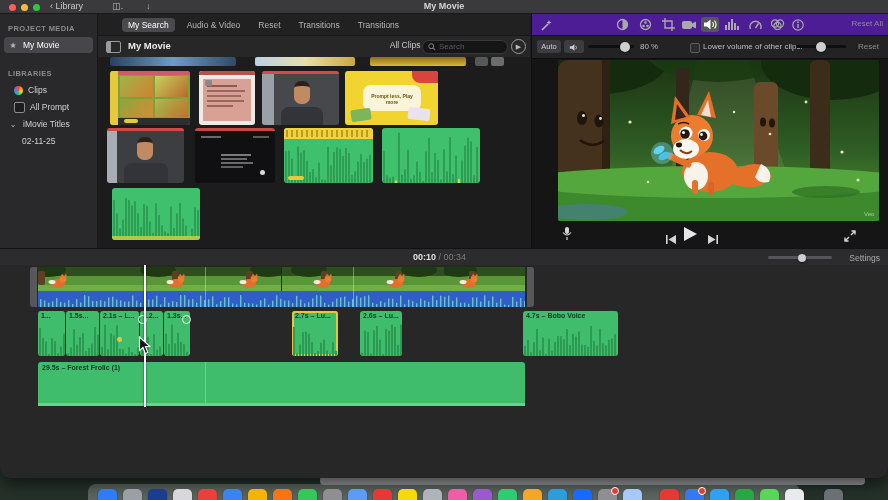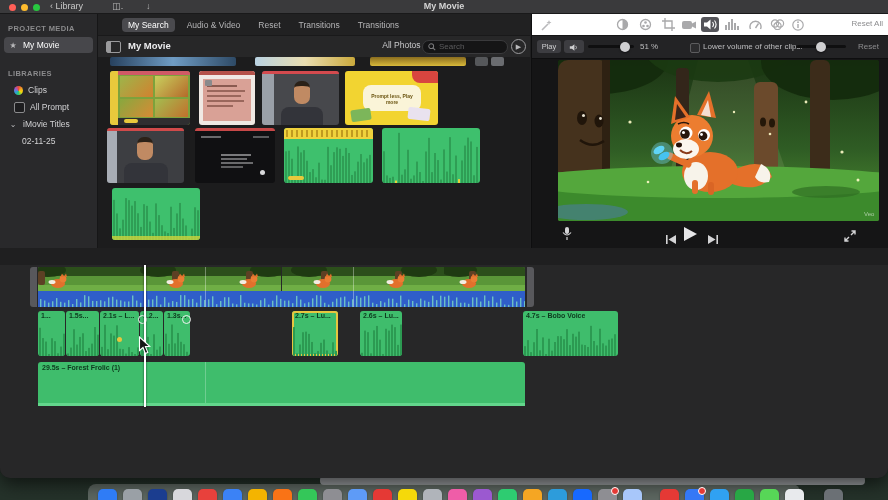--- a/index.html
+++ b/index.html
@@ -51,21 +51,21 @@
   #cplay{right:4px;top:3px;width:13px;height:13px;border:1px solid #9a9a9c;border-radius:50%;
          color:#b9b9bb;font-size:7px;line-height:13px;text-align:center;}
   #thumbs{position:absolute;left:0;top:43px;width:432px;height:191px;background:#1c1c1d;overflow:hidden;}
   .thumb{position:absolute;border-radius:3px;overflow:hidden;}
   .redbar{position:absolute;left:0;top:0;width:100%;height:3px;background:#d44a4e;}
   .wfill{position:absolute;left:0;bottom:0;width:100%;height:100%;}
   .person-head{position:absolute;width:16px;height:18px;border-radius:7px;background:#c08a63;border-top:5px solid #2b2118;}
   .person-body{position:absolute;width:42px;height:18px;border-radius:8px 8px 0 0;background:#33343a;bottom:0;}
   
   #rightpane{left:531px;top:14px;width:357px;height:234px;background:#151516;border-left:1px solid #0e0e0f;}
-  #insp-toolbar{position:absolute;left:0;top:0;width:357px;height:21px;background:#ffffff;}
+  #insp-toolbar{position:absolute;left:0;top:0;width:357px;height:21px;background:#4c1d95;}
   .insp-icon{position:absolute;top:3px;width:18px;height:15px;display:flex;align-items:center;justify-content:center;border-radius:3px;}
   .insp-icon svg{display:block;}
   .insp-icon.active{background:#55555a;}
   #reset-all{right:6px;top:5px;color:#8d8d8f;font-size:8px;}
   #vol-row{position:absolute;left:0;top:22px;width:357px;height:22px;background:#232325;border-bottom:1px solid #0e0e0f;}
   .pill-btn{position:absolute;top:4px;height:13px;background:#3d3d41;border-radius:3px;color:#cfcfd1;
             font-size:7.5px;line-height:13px;text-align:center;}
   .slider{position:absolute;height:3px;background:#0f0f10;border-radius:2px;top:9px;}
   .slider .knob{position:absolute;top:-3.5px;width:10px;height:10px;border-radius:50%;background:#cfcfd1;
                 box-shadow:0 1px 2px rgba(0,0,0,.5);}
@@ -148,21 +148,21 @@
     <div id="media-tabs">
         <div class="tab sel">My Search</div>
         <div class="tab">Audio &amp; Video</div>
         <div class="tab">Reset</div>
         <div class="tab">Transitions</div>
         <div class="tab">Transitions</div>
       </div>
     <div id="browser-head">
       <span class="abs" id="panel-toggle"></span>
       <span class="abs" id="browser-title">My Movie</span>
-      <span class="abs" id="clip-filter"><span>All Photos</span> ⌄</span>
+      <span class="abs" id="clip-filter"><span>All Clips</span> ⌄</span>
       <div class="abs" id="search-box">
         <svg width="8" height="8" viewBox="0 0 10 10">
             <circle cx="4" cy="4" r="3" fill="none" stroke="#7a7a7c" stroke-width="1.3"></circle>
             <line x1="6.2" y1="6.2" x2="9" y2="9" stroke="#7a7a7c" stroke-width="1.3"></line>
           </svg>
         <span>Search</span>
       </div>
       <span class="abs" id="cplay">▶</span>
     </div>
     <div id="thumbs">
@@ -395,31 +395,31 @@
           </span><span class="insp-icon" style="left: 257px;">
             <svg width="12" height="12" viewBox="0 0 12 12">
               <circle cx="6" cy="6" r="5.2" fill="none" stroke="#a9a9ab" stroke-width="1.2"></circle>
               <rect x="5.3" y="5" width="1.4" height="4" fill="#a9a9ab"></rect>
               <circle cx="6" cy="3.2" r="0.9" fill="#a9a9ab"></circle>
             </svg>
           </span></span>
       <span class="abs" id="reset-all">Reset All</span>
     </div>
     <div id="vol-row">
-      <span class="pill-btn" style="left:5px;width:24px">Play</span>
+      <span class="pill-btn" style="left:5px;width:24px">Auto</span>
       <span class="pill-btn" style="left:32px;width:20px">
         <svg width="10" height="9" viewBox="0 0 12 10" style="vertical-align:middle">
             <polygon points="1,3.5 3.5,3.5 6.5,1 6.5,9 3.5,6.5 1,6.5" fill="#cfcfd1"></polygon>
             <path d="M8 3q2 2 0 4" stroke="#cfcfd1" fill="none"></path>
           </svg>
       </span>
       <span class="slider" style="left:56px;width:46px">
           <span class="knob" style="left:32px"></span>
         </span>
-      <span class="vlabel" style="left:108px">51 %</span>
+      <span class="vlabel" style="left:108px">80 %</span>
       <span id="lv-check"></span>
       <span class="vlabel" style="left:171px">Lower volume of other clips:</span>
       <span class="slider" style="left:264px;width:50px">
           <span class="knob" style="left:20px"></span>
         </span>
       <span class="vlabel" style="left:326px;color:#8d8d8f">Reset</span>
     </div>
 
     <div id="viewer">
       <svg width="321" height="161" viewBox="0 0 321 161">
@@ -515,20 +515,27 @@
           </svg>
       </span>
       <span class="t-icon" style="left:312px;top:6px">
         <svg width="12" height="12" viewBox="0 0 12 12">
             <path d="M7.5 1 H11 V4.5 M11 1 L7 5 M4.5 11 H1 V7.5 M1 11 L5 7" stroke="#d4d4d6" stroke-width="1.4" fill="none"></path>
           </svg>
       </span>
     </div>
   </div>
 
+  <div class="abs" id="tl-head">
+    <span class="abs" id="tl-time"><span>00:10</span> <span class="dur">/ <span>00:34</span></span></span>
+    <span class="slider" style="right:56px;width:64px;top:7px;background:#55555a">
+        <span class="knob" style="left:30px;width:8px;height:8px;top:-2.5px"></span>
+      </span>
+    <span class="abs" id="settings-label">Settings</span>
+  </div>
 
   <div class="abs" id="timeline">
     <span class="trim" style="left:30px;border-radius:3px 0 0 3px"></span>
     <span class="trim" style="left:527px;border-radius:0 3px 3px 0"></span>
     <div id="filmstrip">
         <div style="width: 81.2px; height: 24px; flex: 0 0 auto;"><svg viewBox="0 0 81 24" preserveAspectRatio="none" width="81" height="24">
     <rect width="81" height="24" fill="#5a9638"></rect>
             <rect width="81" height="9" fill="#2c4f1b"></rect>
     <ellipse cx="10" cy="3" rx="18" ry="7" fill="#1f3a12"></ellipse>
     <rect x="0" y="4" width="7" height="14" rx="2" fill="#5d4024"></rect>

